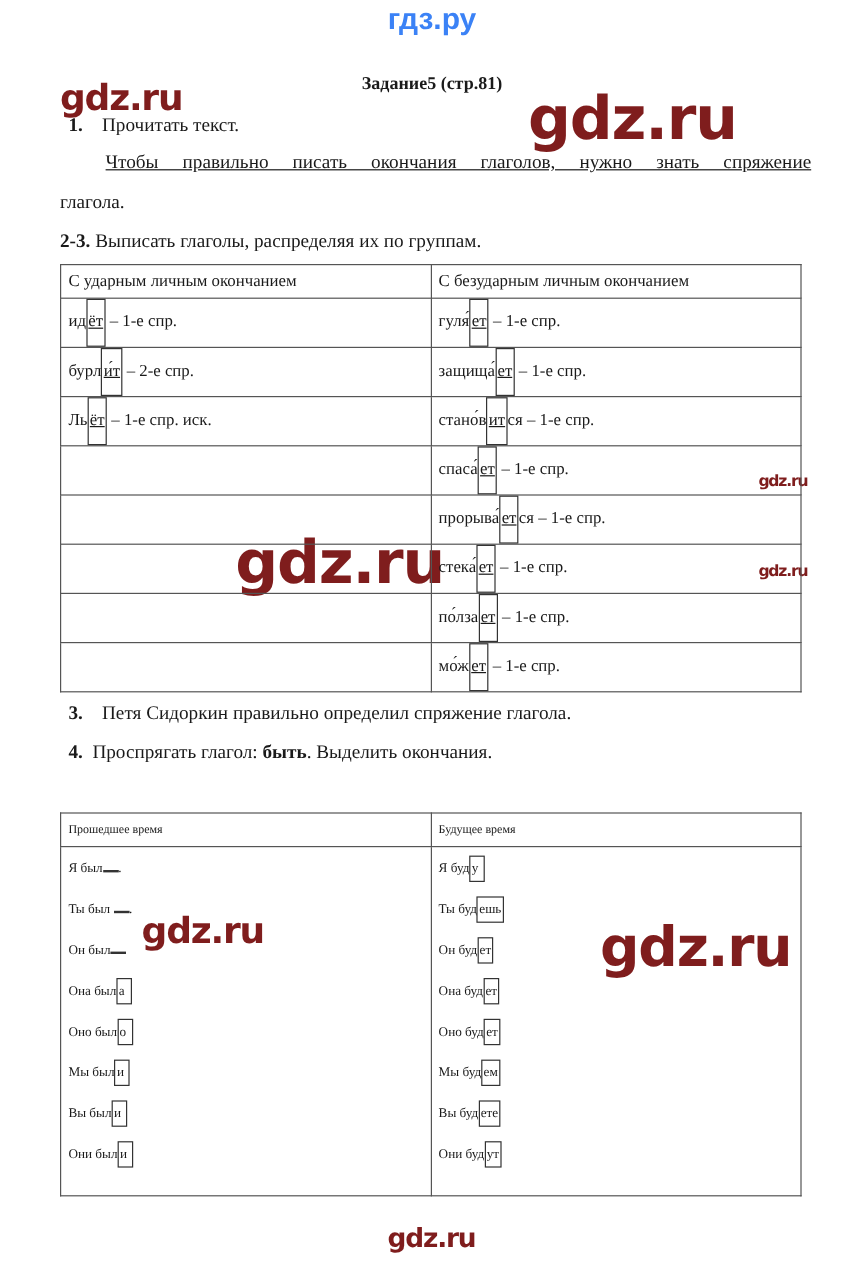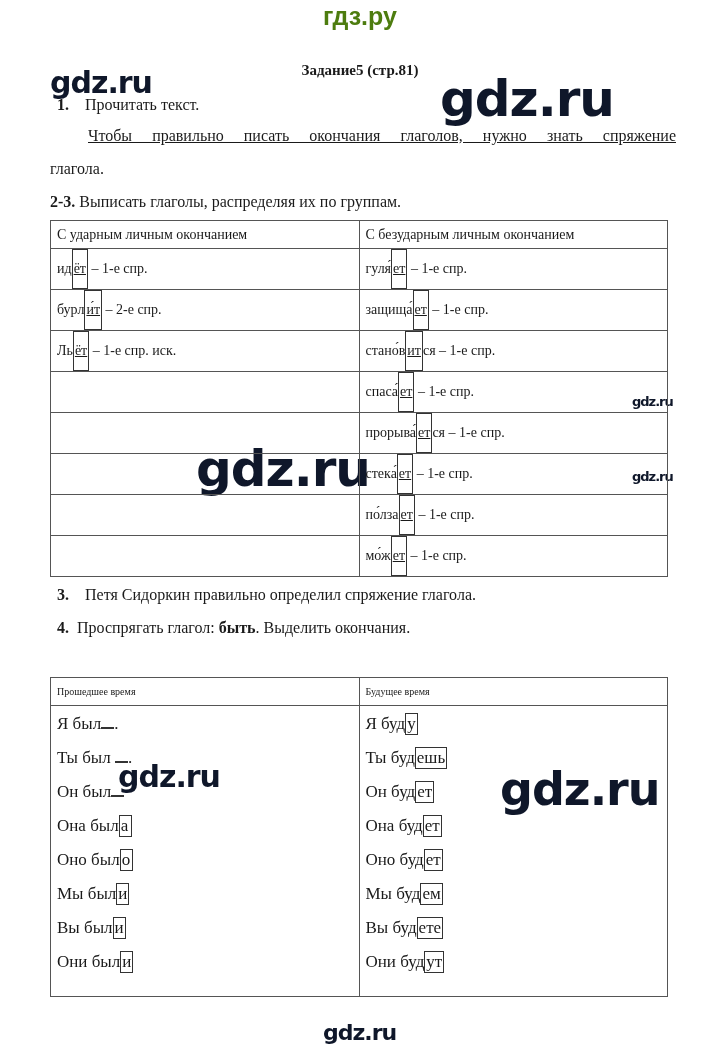--- a/index.html
+++ b/index.html
@@ -1,32 +1,32 @@
 <!DOCTYPE html>
 <html><head>
 <meta charset="utf-8">
 <style>
   html, body { margin:0; padding:0; background:#ffffff; }
   body { width:720px; height:1051px; position:relative; overflow:hidden; font-family:"Liberation Serif", serif; color:#1a1a1a; }
   .abs { position:absolute; }
-  .site-header { left:0; width:720px; top:2px; text-align:center; font-family:"Liberation Sans", sans-serif; font-weight:bold; font-size:25px; color:#4d7c0f; }
-  .wm { font-family:"DejaVu Sans", sans-serif; font-weight:bold; color:#0f172a; letter-spacing:-1px; white-space:nowrap; line-height:1; }
+  .site-header { left:0; width:720px; top:2px; text-align:center; font-family:"Liberation Sans", sans-serif; font-weight:bold; font-size:25px; color:#3b82f6; }
+  .wm { font-family:"DejaVu Sans", sans-serif; font-weight:bold; color:#7f1d1d; letter-spacing:-1px; white-space:nowrap; line-height:1; }
   .title { left:0; width:720px; top:62px; text-align:center; font-weight:bold; font-size:15px; }
   .line { font-size:16px; white-space:nowrap; }
   .line b { font-weight:bold; }
   table.grid { position:absolute; border-collapse:collapse; left:50px; width:618px; font-size:14px; }
   table.grid td { border:1.5px solid #555; padding:0 6px; height:29px; vertical-align:middle; white-space:nowrap; }
   table.grid tr.head td { height:27px; font-size:14px;font-family:Liberation Serif, serif; }
   .mark { display:inline-block; border:1px solid #333; padding:12px 1px; line-height:14px; }
   .mark.u { text-decoration:underline; }
   table.conj { position:absolute; border-collapse:collapse; left:50px; width:618px; top:677px; }
   table.conj td { border:1.5px solid #555; vertical-align:top; padding:0 6px; width:50%; }
   table.conj tr.head td { height:27px; font-size:10px; vertical-align:middle; }
   .conj-list { padding-top:4px; padding-bottom:14px; }
-  .conj-item { font-size:17px; height:34px; line-height:28px; white-space:nowrap; }
+  .conj-item { font-size:11px; height:34px; line-height:28px; white-space:nowrap; }
   .conj-item .mark { line-height:20px; padding:0 1px; min-width:9px; }
 </style>
 </head>
 <body>
 
 <div class="abs site-header">гдз.ру</div>
 
 <div class="abs wm" style="left:50px; top:68px; font-size:30px;">gdz.ru</div>
 <div class="abs wm" style="left:440px; top:74px; font-size:50px;">gdz.ru</div>
 <div class="abs wm" style="left:632px; top:395px; font-size:13px;">gdz.ru</div>

